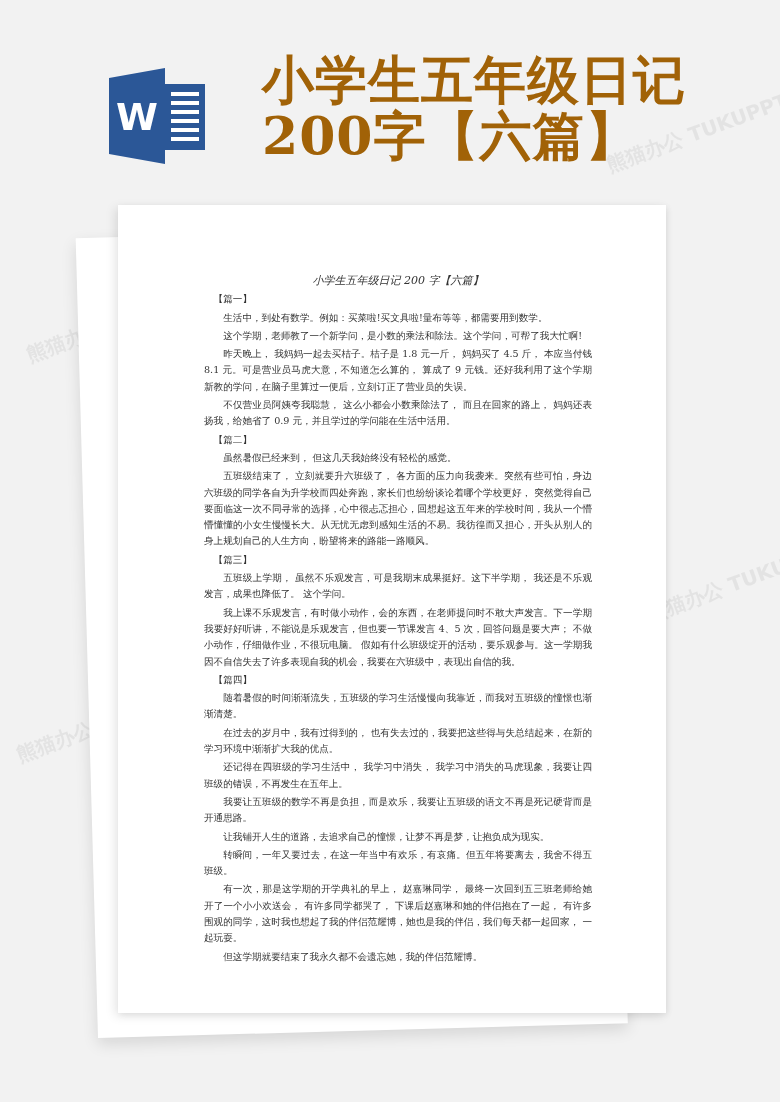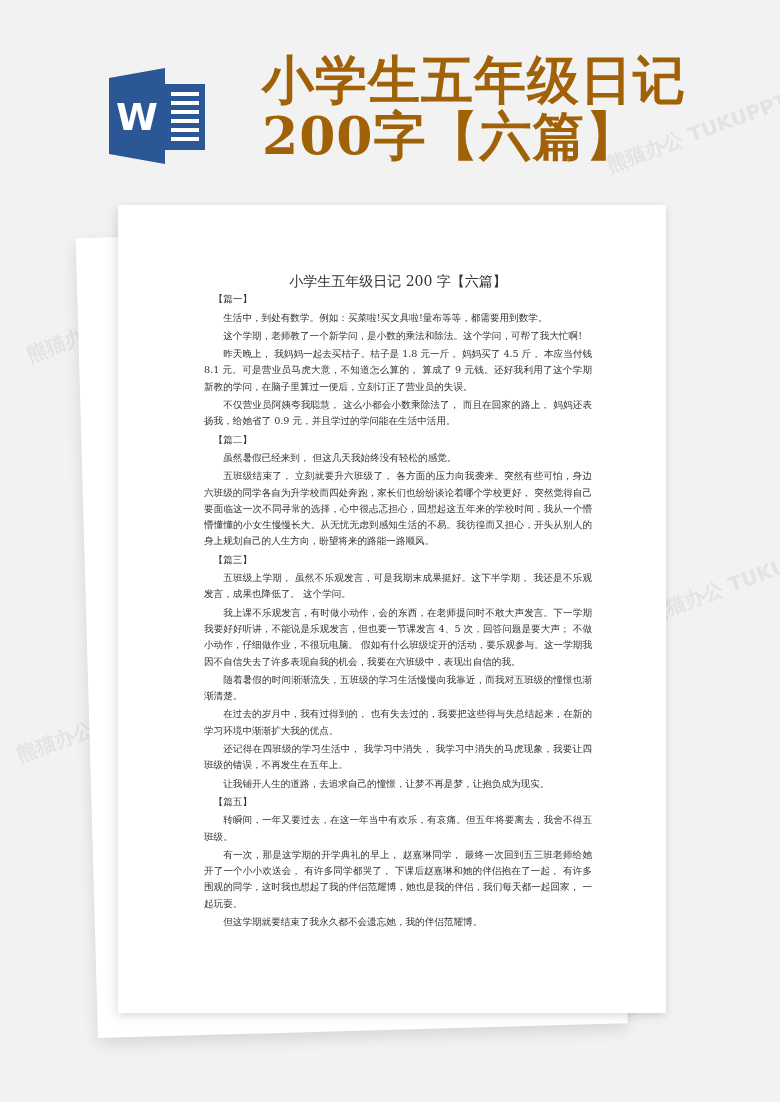--- a/index.html
+++ b/index.html
@@ -23,21 +23,21 @@
   }
   .page {
     position:absolute; left:118px; top:205px; width:548px; height:808px;
     background:#fff; box-shadow:-3px 3px 10px rgba(0,0,0,0.10), 2px 2px 6px rgba(0,0,0,0.06);
   }
   .doc {
     position:absolute; left:84px; top:68px; width:392px;
     font-size:9.6px; line-height:16.3px; color:#333;
     font-family:"DejaVu Serif", "Liberation Serif", serif;
   }
-  .doc-title { text-align:center; font-size:14px; margin-bottom:2px; }
+  .doc-title { text-align:center; font-size:11px; margin-bottom:2px;font-style:italic; }
   .doc p { margin:2px; text-indent:2em; text-align:justify; }
   .doc .sec { text-indent:1em; }
   .watermark {
     position:absolute; color:rgba(200,200,200,0.35); font-size:20px; font-weight:bold;
     transform:rotate(-20deg); font-family:"DejaVu Sans", sans-serif; white-space:nowrap;
     pointer-events:none;
   }
 </style>
 </head>
 <body>
@@ -80,23 +80,24 @@
     <p>不仅营业员阿姨夸我聪慧， 这么小都会小数乘除法了， 而且在回家的路上， 妈妈还表扬我，给她省了 0.9 元，并且学过的学问能在生活中活用。</p>
 
     <p class="sec">【篇二】</p>
     <p>虽然暑假已经来到， 但这几天我始终没有轻松的感觉。</p>
     <p>五班级结束了， 立刻就要升六班级了， 各方面的压力向我袭来。突然有些可怕，身边六班级的同学各自为升学校而四处奔跑，家长们也纷纷谈论着哪个学校更好， 突然觉得自己要面临这一次不同寻常的选择，心中很忐忑担心，回想起这五年来的学校时间，我从一个懵懵懂懂的小女生慢慢长大。从无忧无虑到感知生活的不易。我彷徨而又担心，开头从别人的身上规划自己的人生方向，盼望将来的路能一路顺风。</p>
 
     <p class="sec">【篇三】</p>
     <p>五班级上学期， 虽然不乐观发言，可是我期末成果挺好。这下半学期， 我还是不乐观发言，成果也降低了。 这个学问。</p>
     <p>我上课不乐观发言，有时做小动作，会的东西，在老师提问时不敢大声发言。下一学期我要好好听讲，不能说是乐观发言，但也要一节课发言 4、5 次，回答问题是要大声； 不做小动作，仔细做作业，不很玩电脑。 假如有什么班级绽开的活动，要乐观参与。这一学期我因不自信失去了许多表现自我的机会，我要在六班级中，表现出自信的我。</p>
 
+    <p class="sec">【篇四】</p>
     <p>随着暑假的时间渐渐流失，五班级的学习生活慢慢向我靠近，而我对五班级的憧憬也渐渐清楚。</p>
     <p>在过去的岁月中，我有过得到的， 也有失去过的，我要把这些得与失总结起来，在新的学习环境中渐渐扩大我的优点。</p>
     <p>还记得在四班级的学习生活中， 我学习中消失， 我学习中消失的马虎现象，我要让四班级的错误，不再发生在五年上。</p>
+    <p>我要让五班级的数学不再是负担，而是欢乐，我要让五班级的语文不再是死记硬背而是开通思路。</p>
     <p>让我铺开人生的道路，去追求自己的憧憬，让梦不再是梦，让抱负成为现实。</p>
 
-    <p class="sec">【篇五】</p>
     <p>转瞬间，一年又要过去，在这一年当中有欢乐，有哀痛。但五年将要离去，我舍不得五班级。</p>
     <p>有一次，那是这学期的开学典礼的早上， 赵嘉琳同学， 最终一次回到五三班老师给她开了一个小小欢送会， 有许多同学都哭了， 下课后赵嘉琳和她的伴侣抱在了一起， 有许多围观的同学，这时我也想起了我的伴侣范耀博，她也是我的伴侣，我们每天都一起回家， 一起玩耍。</p>
     <p>但这学期就要结束了我永久都不会遗忘她，我的伴侣范耀博。</p>
   </div>
 </div>
 
 </body></html>

